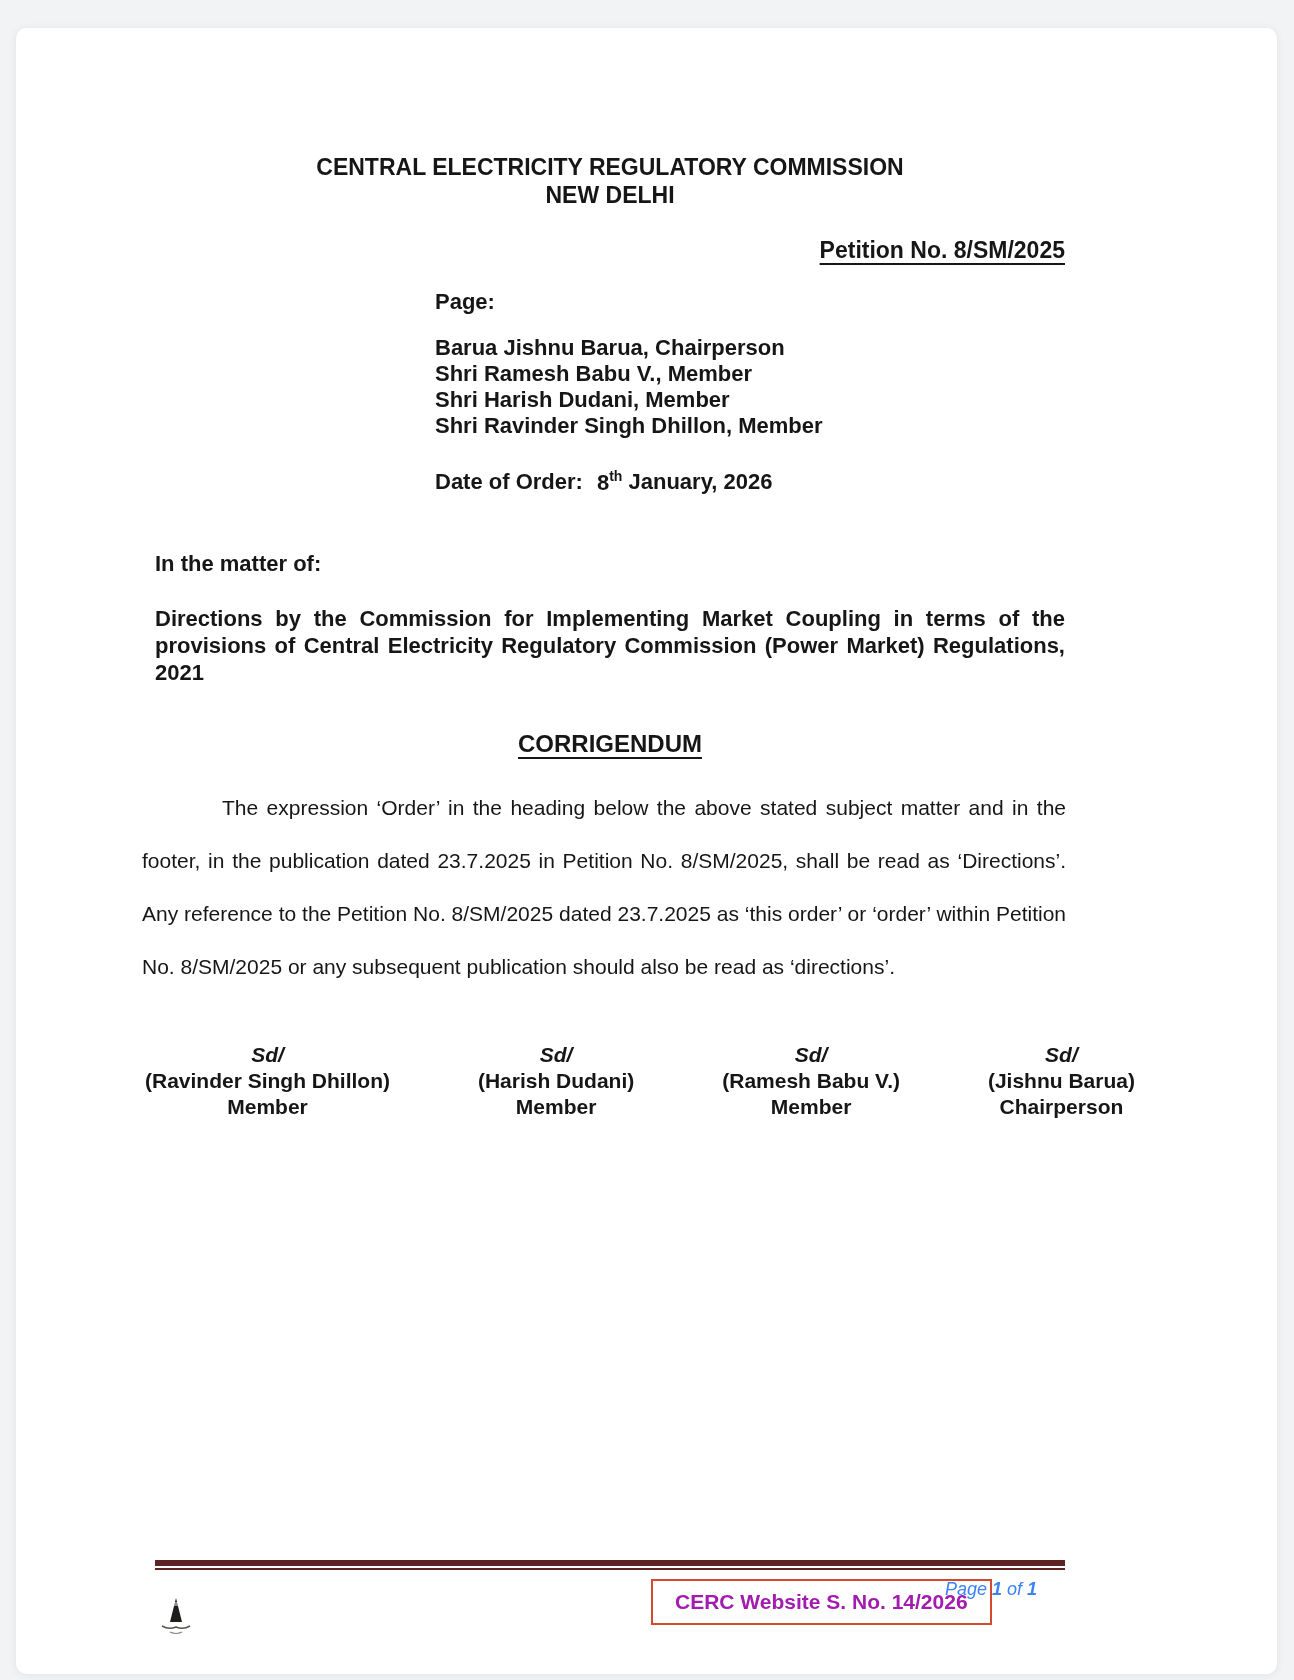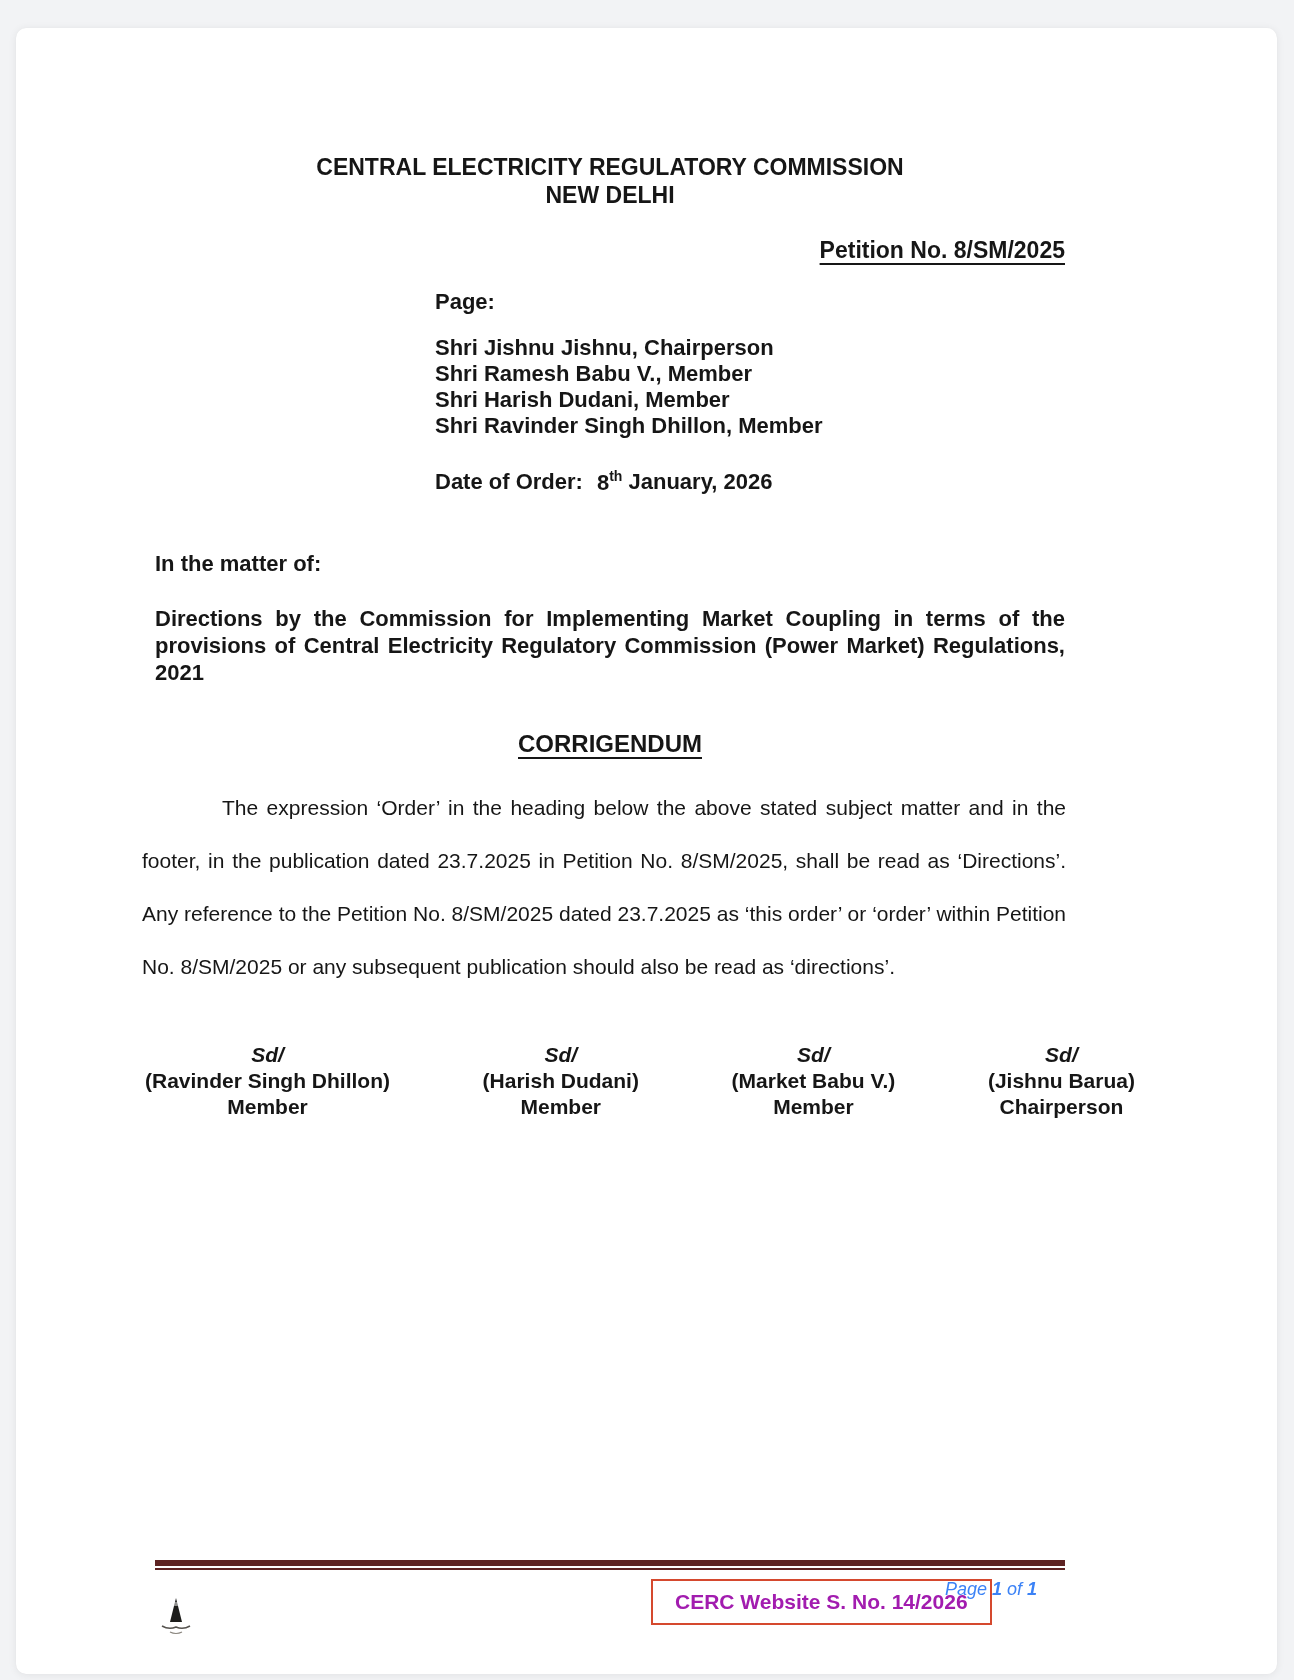--- a/index.html
+++ b/index.html
@@ -91,21 +91,21 @@
       <div>CENTRAL ELECTRICITY REGULATORY COMMISSION</div>
       <div>NEW DELHI</div>
     </div>
 
     <div class="petition">
       <span>Petition No. 8/SM/2025</span>
     </div>
 
     <div class="coram-block">
       <div class="coram-label">Page:</div>
-      <div class="coram-member">Shri Jishnu Jishnu, Chairperson</div>
+      <div class="coram-member">Barua Jishnu Barua, Chairperson</div>
       <div class="coram-member">Shri Ramesh Babu V., Member</div>
       <div class="coram-member">Shri Harish Dudani, Member</div>
       <div class="coram-member">Shri Ravinder Singh Dhillon, Member</div>
     </div>
 
     <div class="date-line">
       <span>Date of Order:</span><span class="date-value">8</span><sup>th</sup><span> January, 2026</span>
     </div>
 
     <div class="matter-label">In the matter of:</div>
@@ -124,21 +124,21 @@
         <div>(Ravinder Singh Dhillon)</div>
         <div>Member</div>
       </div>
       <div class="sig-col">
         <div class="sig-sd">Sd/</div>
         <div>(Harish Dudani)</div>
         <div>Member</div>
       </div>
       <div class="sig-col">
         <div class="sig-sd">Sd/</div>
-        <div>(Market Babu V.)</div>
+        <div>(Ramesh Babu V.)</div>
         <div>Member</div>
       </div>
       <div class="sig-col">
         <div class="sig-sd">Sd/</div>
         <div>(Jishnu Barua)</div>
         <div>Chairperson</div>
       </div>
     </div>
   </div>
 

